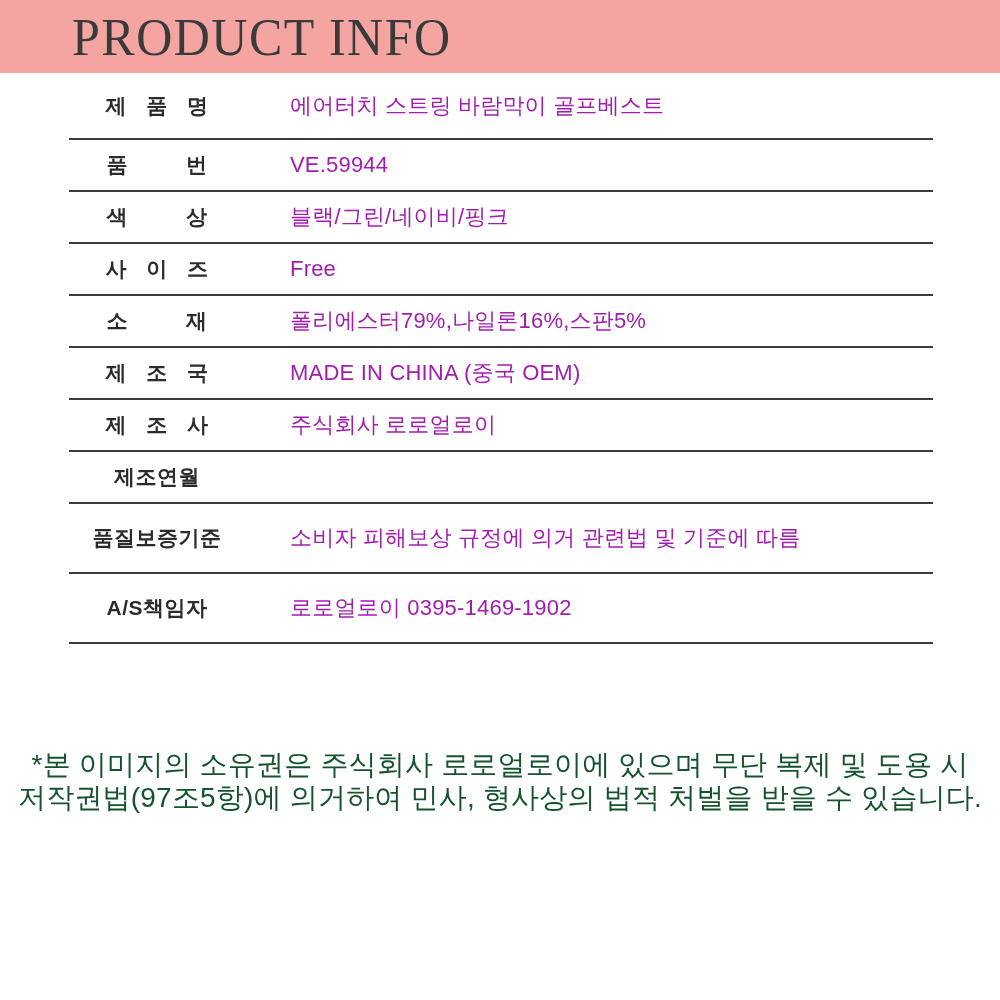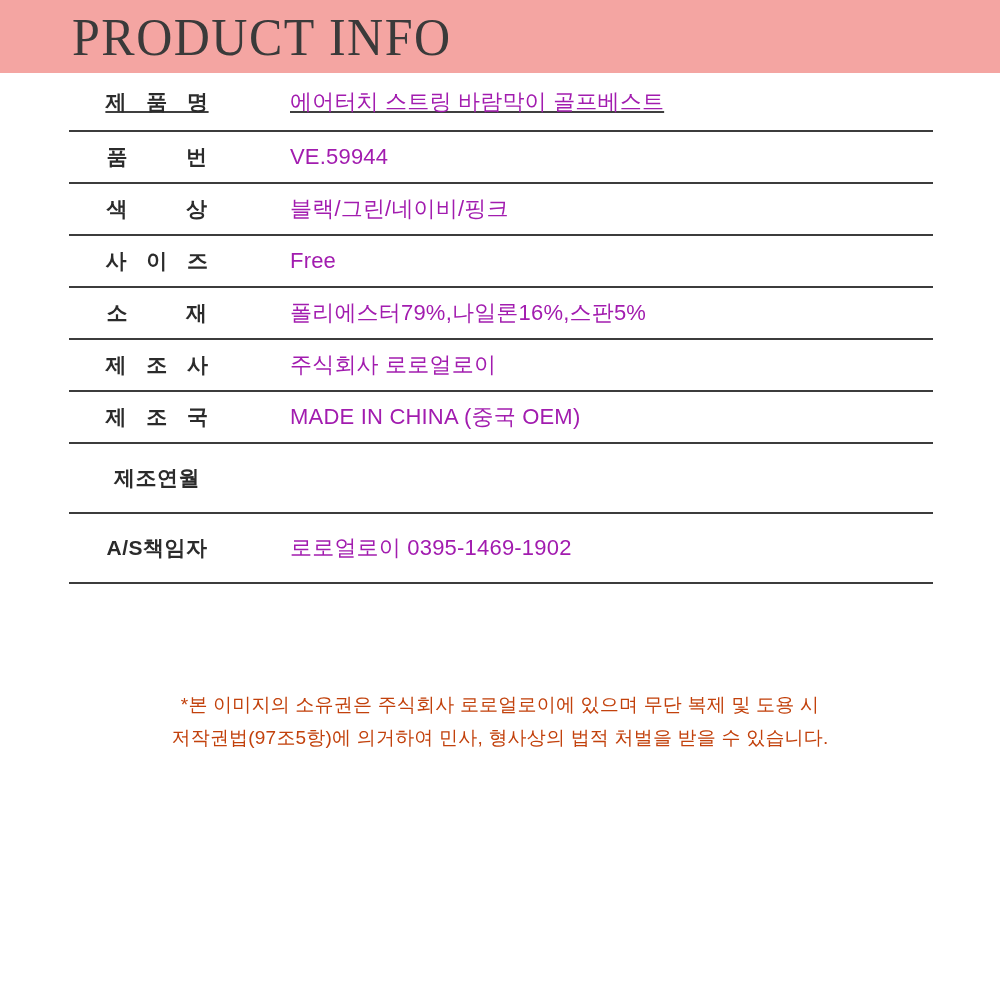--- a/index.html
+++ b/index.html
@@ -33,21 +33,21 @@
   
   .info-table {
     margin: 0 67px 0 69px; 
   }
   .row {
     height: 52px;
     display: flex;
     align-items: center;
     border-bottom: 2px solid #3c3c3c;
   }
-  .row:first-child { height: 59px; text-decoration: underline; }
+  .row:first-child { height: 67px; }
   .row:nth-last-child(-n+2) { height: 70px; }
   .label-cell {
     width: 130px;
     margin-left: 23px;
     flex: 0 0 auto;
     display: flex;
     justify-content: center;
     align-items: center;
     font-size: 21px;
     font-weight: bold;
@@ -61,23 +61,23 @@
     font-size: 22px;
     color: #a21caf;
     letter-spacing: 0.2px;
     white-space: pre;
   }
 
   
   .copyright {
     margin-top: 104px;
     text-align: center;
-    font-size: 19px;
+    font-size: 28px;
     line-height: 33px;
-    color: #c2410c;
+    color: #14532d;
     letter-spacing: 0.2px;
   }
 </style>
 </head>
 <body>
 
 <div class="banner">
   <div class="title">PRODUCT INFO</div>
 </div>
 
@@ -96,29 +96,33 @@
   </div>
   <div class="row">
     <div class="label-cell">사 이 즈</div>
     <div class="value-cell">Free</div>
   </div>
   <div class="row">
     <div class="label-cell">소   재</div>
     <div class="value-cell">폴리에스터79%,나일론16%,스판5%</div>
   </div>
   <div class="row">
+    <div class="label-cell">제 조 국</div>
+    <div class="value-cell">MADE IN CHINA (중국 OEM)</div>
+  </div>
+  <div class="row">
     <div class="label-cell">제 조 사</div>
     <div class="value-cell">주식회사 로로얼로이</div>
   </div>
   <div class="row">
-    <div class="label-cell">제 조 국</div>
-    <div class="value-cell">MADE IN CHINA (중국 OEM)</div>
+    <div class="label-cell">제조연월</div>
   </div>
   <div class="row">
-    <div class="label-cell">제조연월</div>
+    <div class="label-cell">품질보증기준</div>
+    <div class="value-cell">소비자 피해보상 규정에 의거 관련법 및 기준에 따름</div>
   </div>
   <div class="row">
     <div class="label-cell">A/S책임자</div>
     <div class="value-cell">로로얼로이 0395-1469-1902</div>
   </div>
 </div>
 
 <div class="copyright">
   <div>*본 이미지의 소유권은 주식회사 로로얼로이에 있으며 무단 복제 및 도용 시</div>
   <div>저작권법(97조5항)에 의거하여 민사, 형사상의 법적 처벌을 받을 수 있습니다.</div>

